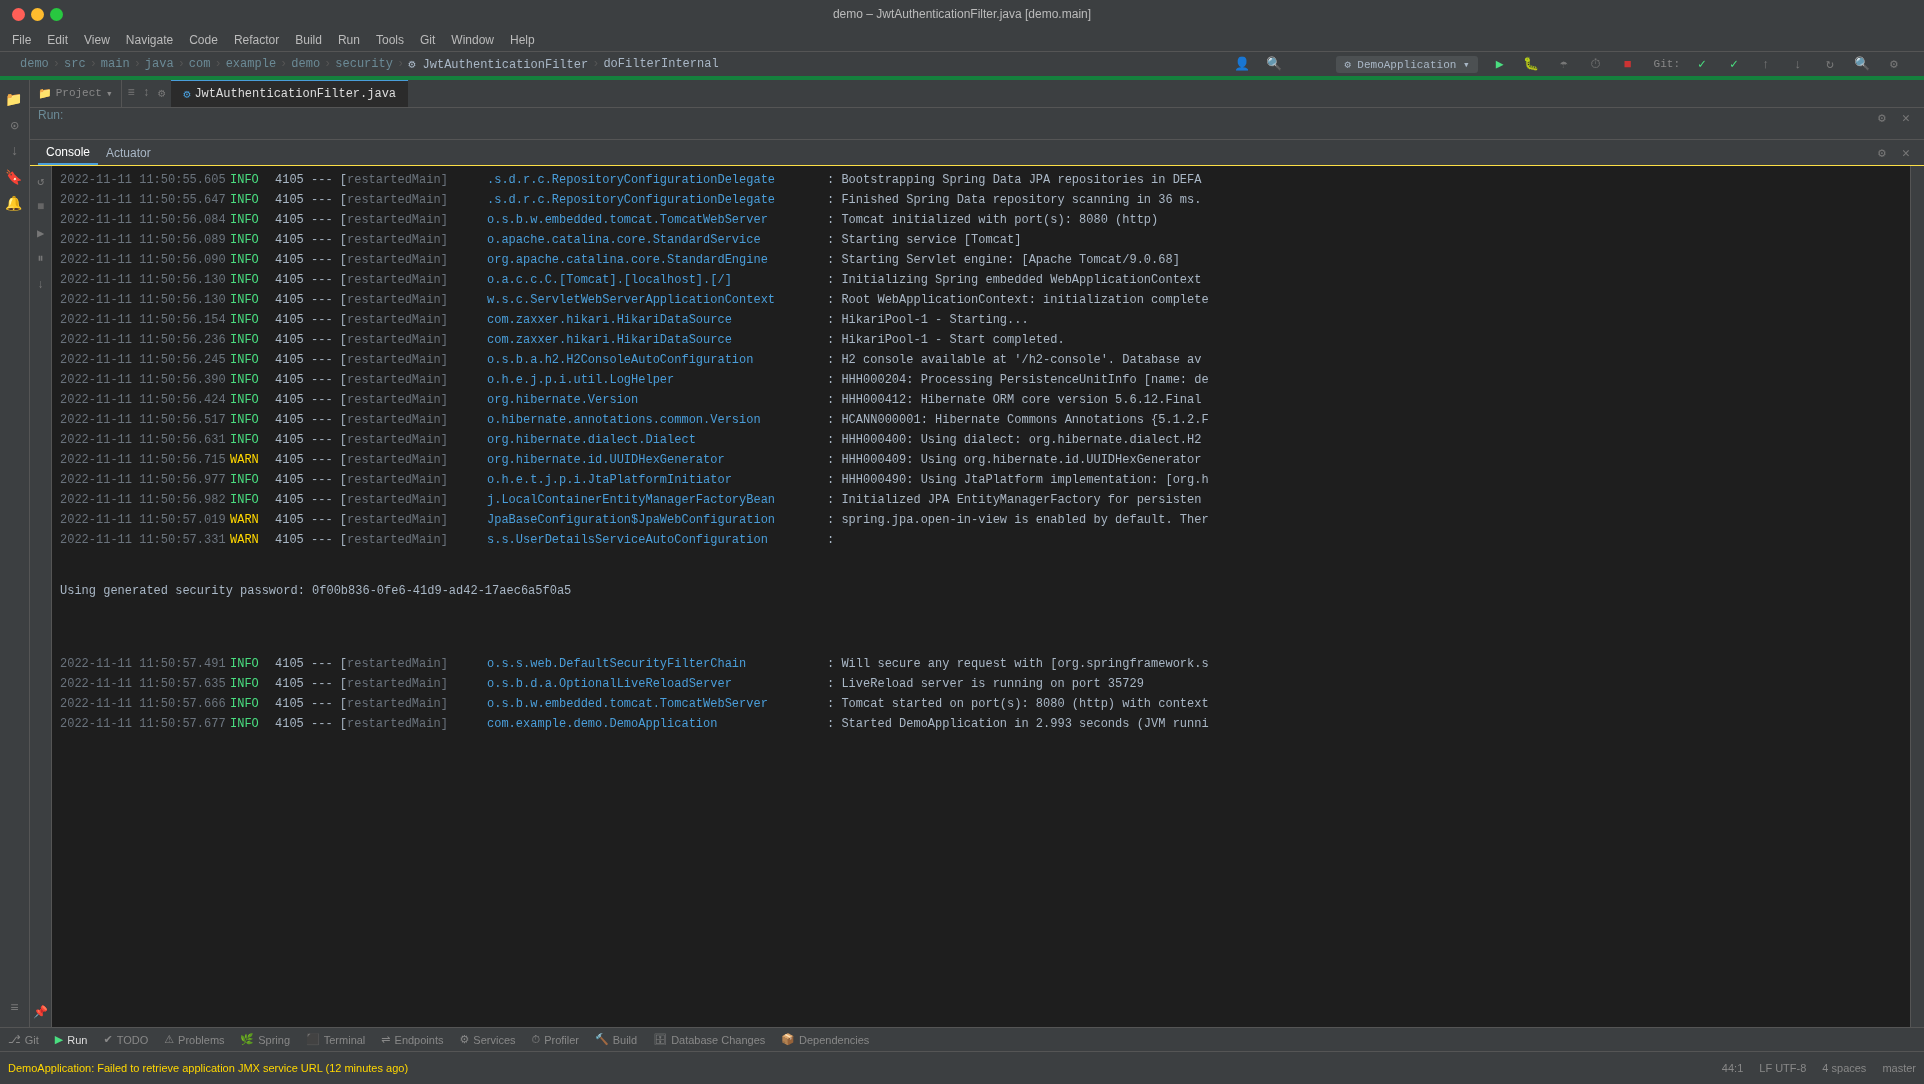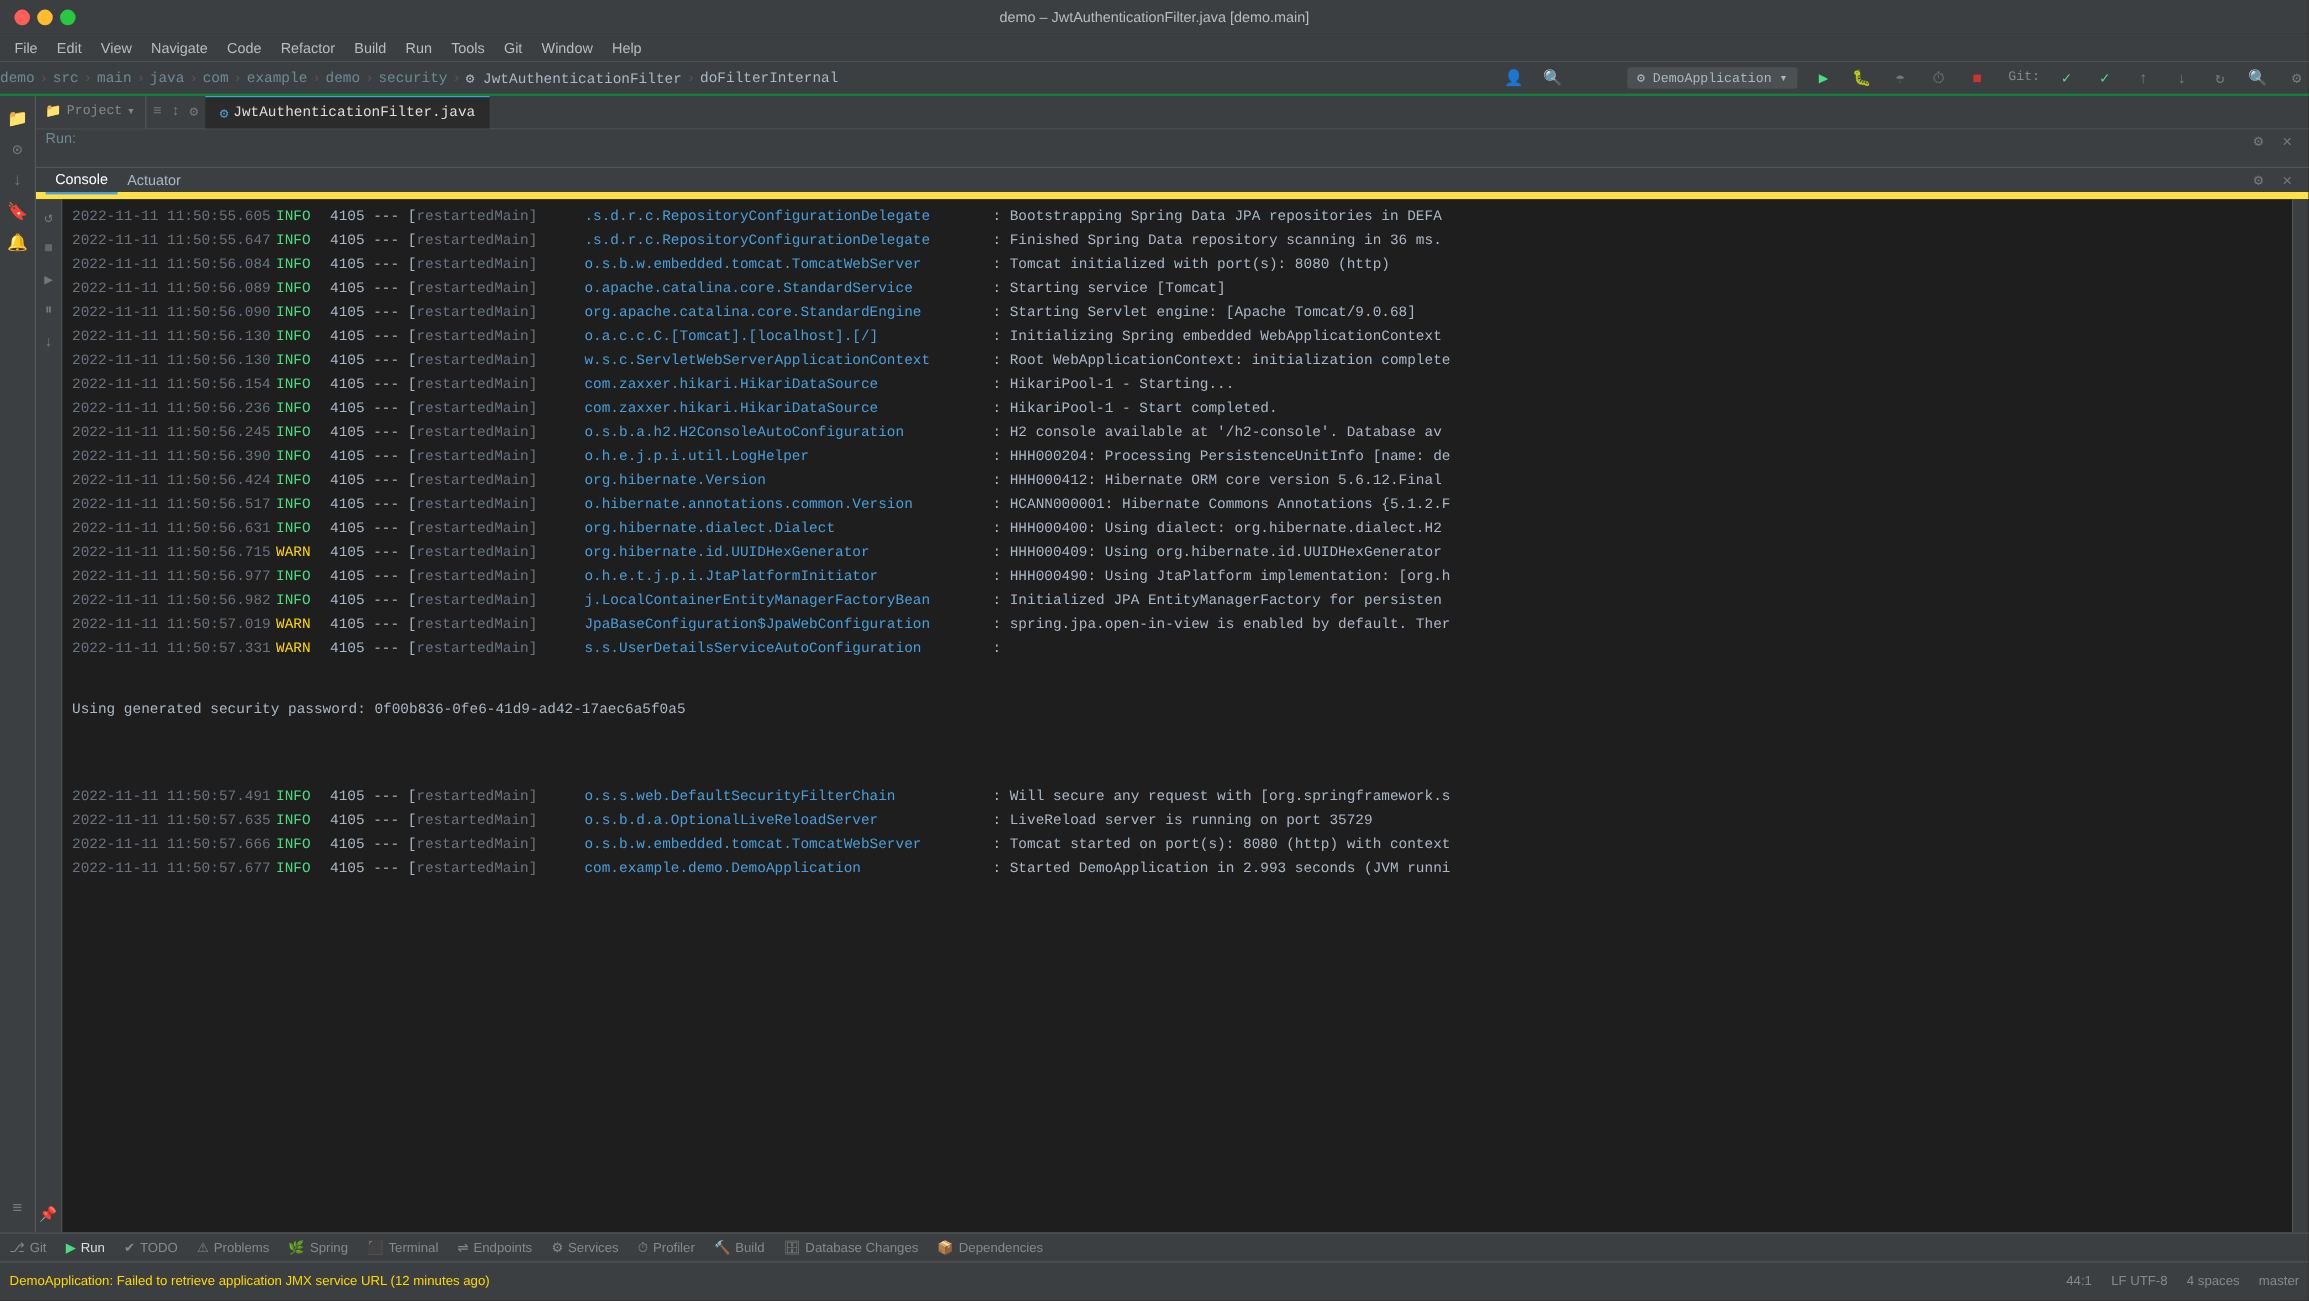--- a/index.html
+++ b/index.html
@@ -64,22 +64,22 @@
       font-family: Liberation Sans, sans-serif;
       cursor: pointer;
     }
 
     
     .nav-bar {
       background: #3c3f41;
       height: 28px;
       display: flex;
       align-items: center;
-      padding: 0 0;
-      border-bottom: 2px solid #15803d;
+      padding: 0 20px;
+      border-bottom: 4px solid #15803d;
       flex-shrink: 0;
       gap: 4px;
       justify-content: center;
     }
     .nav-crumb {
       color: #6b8a96;
       font-size: 12px;
       cursor: pointer;
     }
     .nav-separator { color: #555; }
@@ -367,21 +367,21 @@
 
     <div class="run-config-bar">
       <span class="run-label">Run:</span>
       <span class="run-app-tag">DemoApplication</span>
       <div class="toolbar-icons">
         <span class="ticon">⚙</span>
         <span class="ticon">✕</span>
       </div>
     </div>
 
-    <div style="background:#3c3f41;height:26px;display:flex;align-items:center;padding:0 8px;border-bottom:6px solid #fde047;flex-shrink:0;">
+    <div style="background:#3c3f41;height:26px;display:flex;align-items:center;padding:0 8px;border-bottom:1px solid #fde047;flex-shrink:0;">
       <span class="run-tab active">Console</span>
       <span class="run-tab">Actuator</span>
       <div style="margin-left:auto;display:flex;gap:4px;">
         <span class="ticon">⚙</span>
         <span class="ticon">✕</span>
       </div>
     </div>
 
     <div class="run-side-panel">
 

